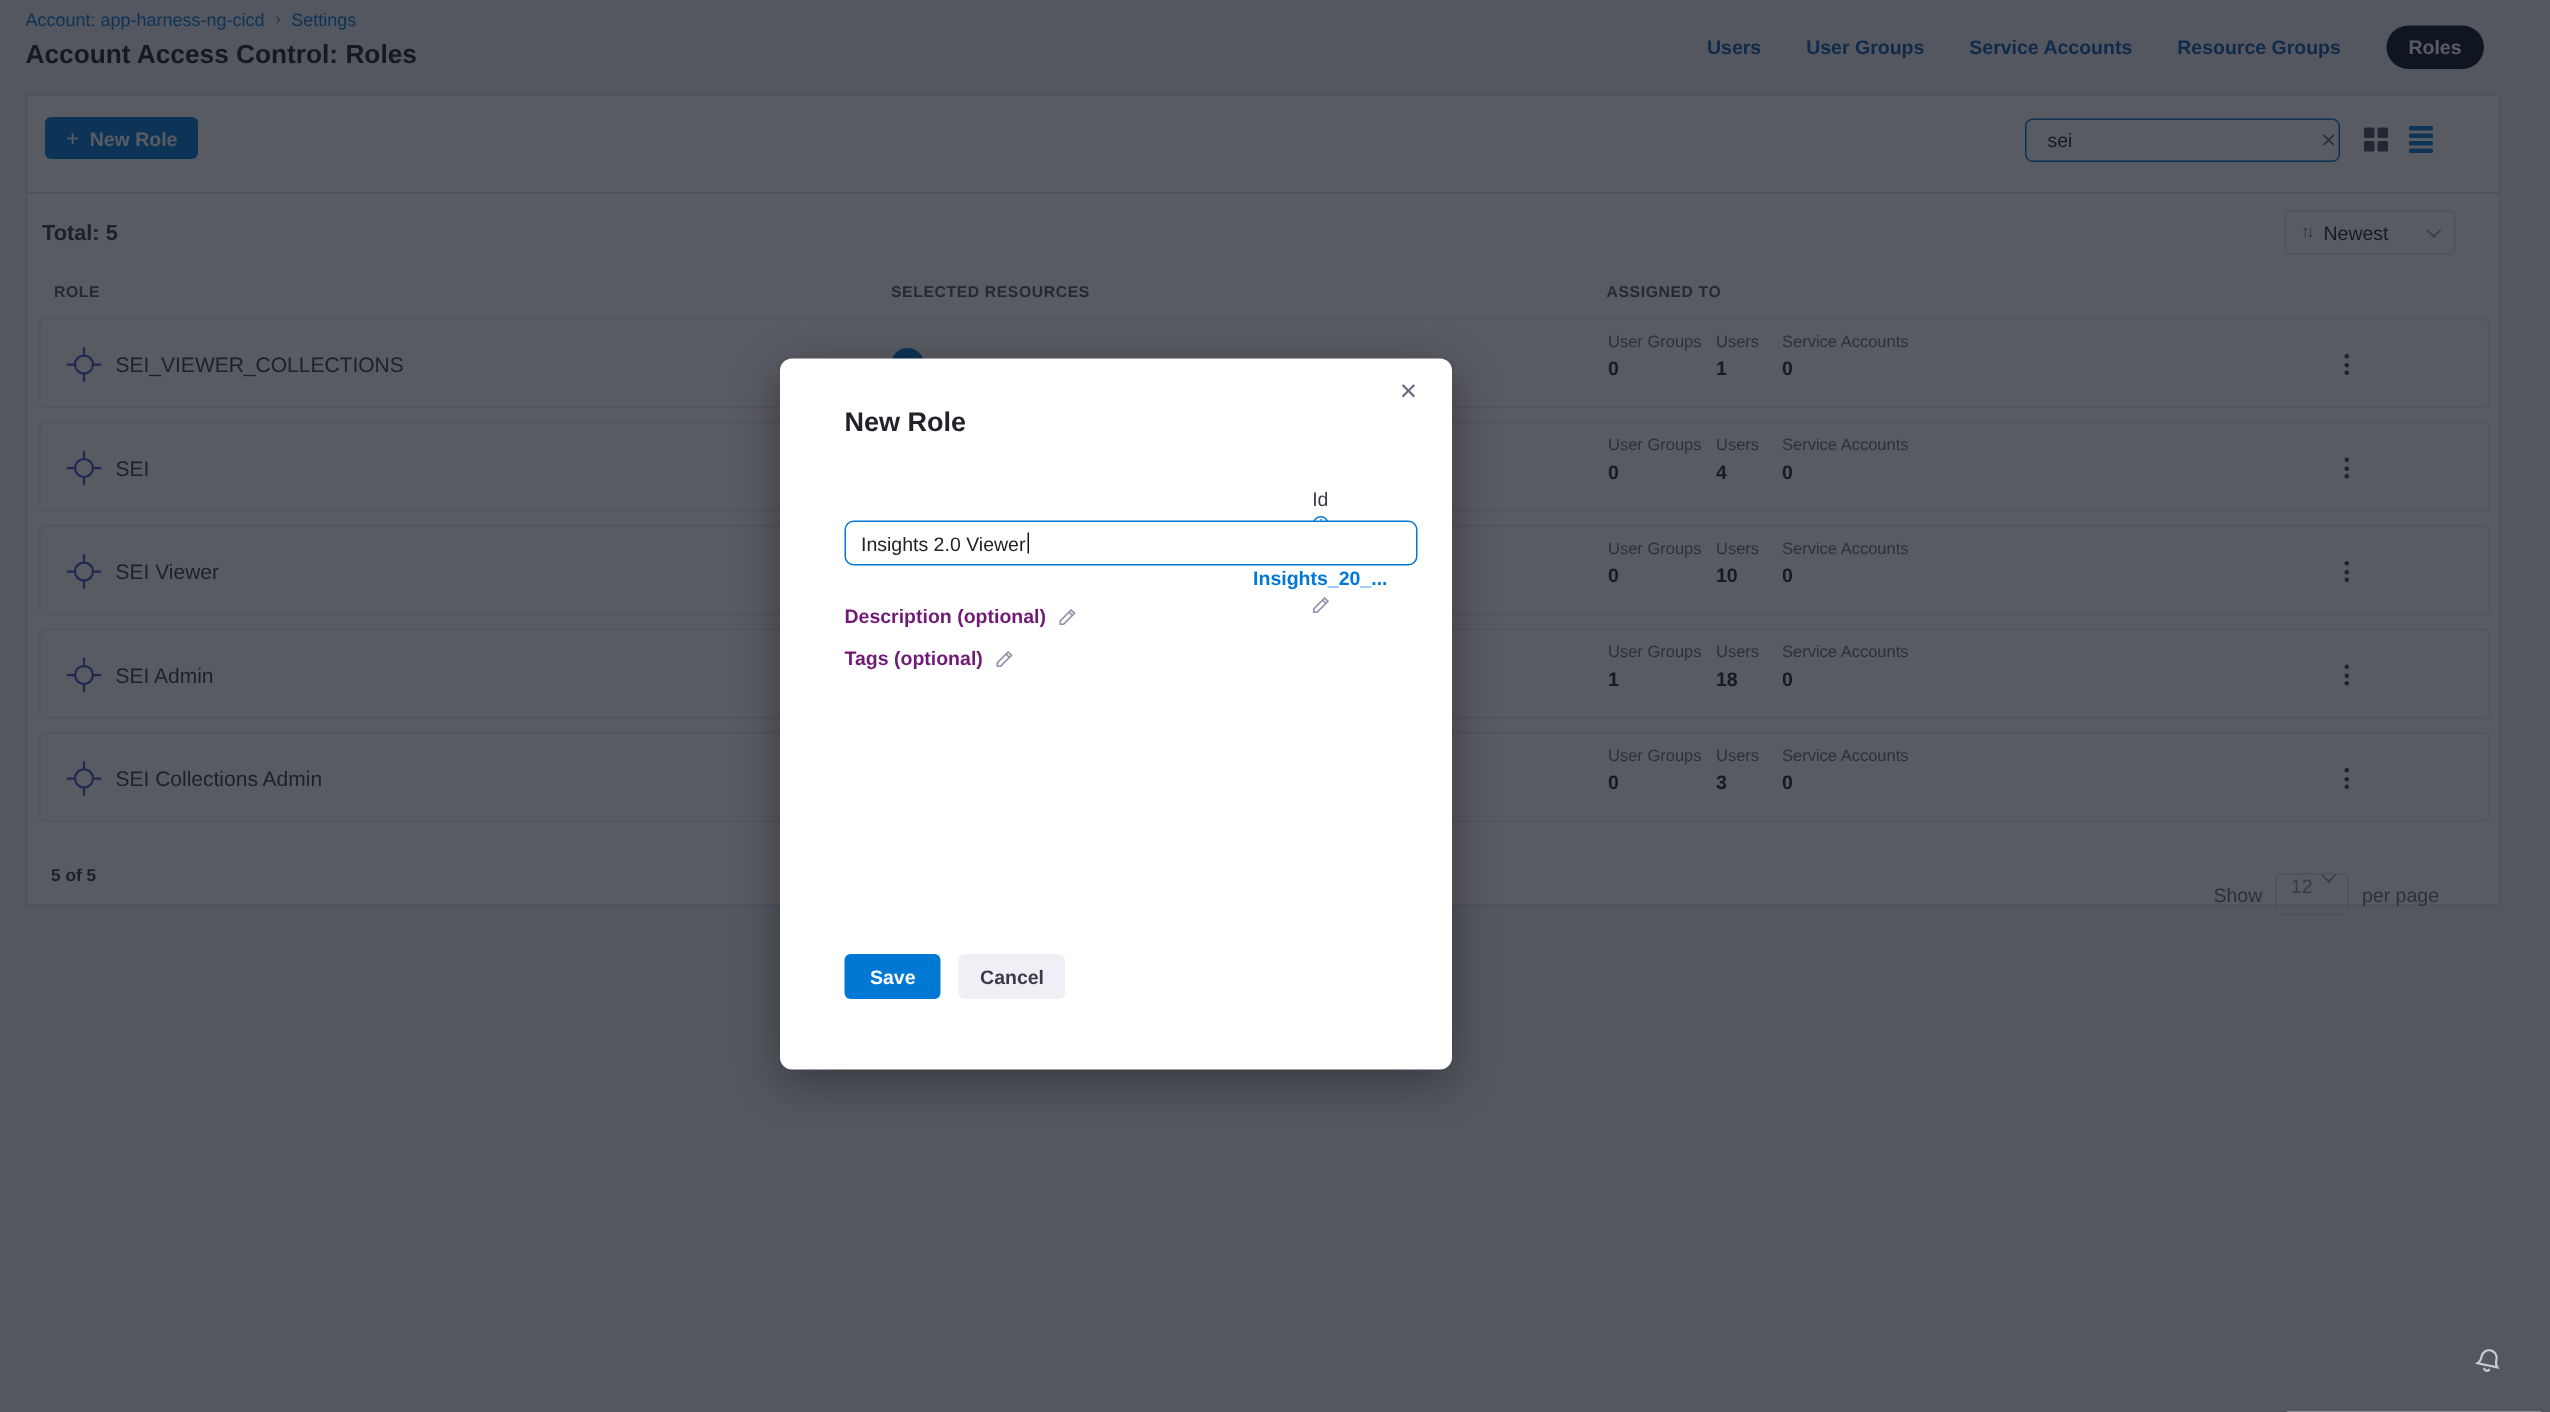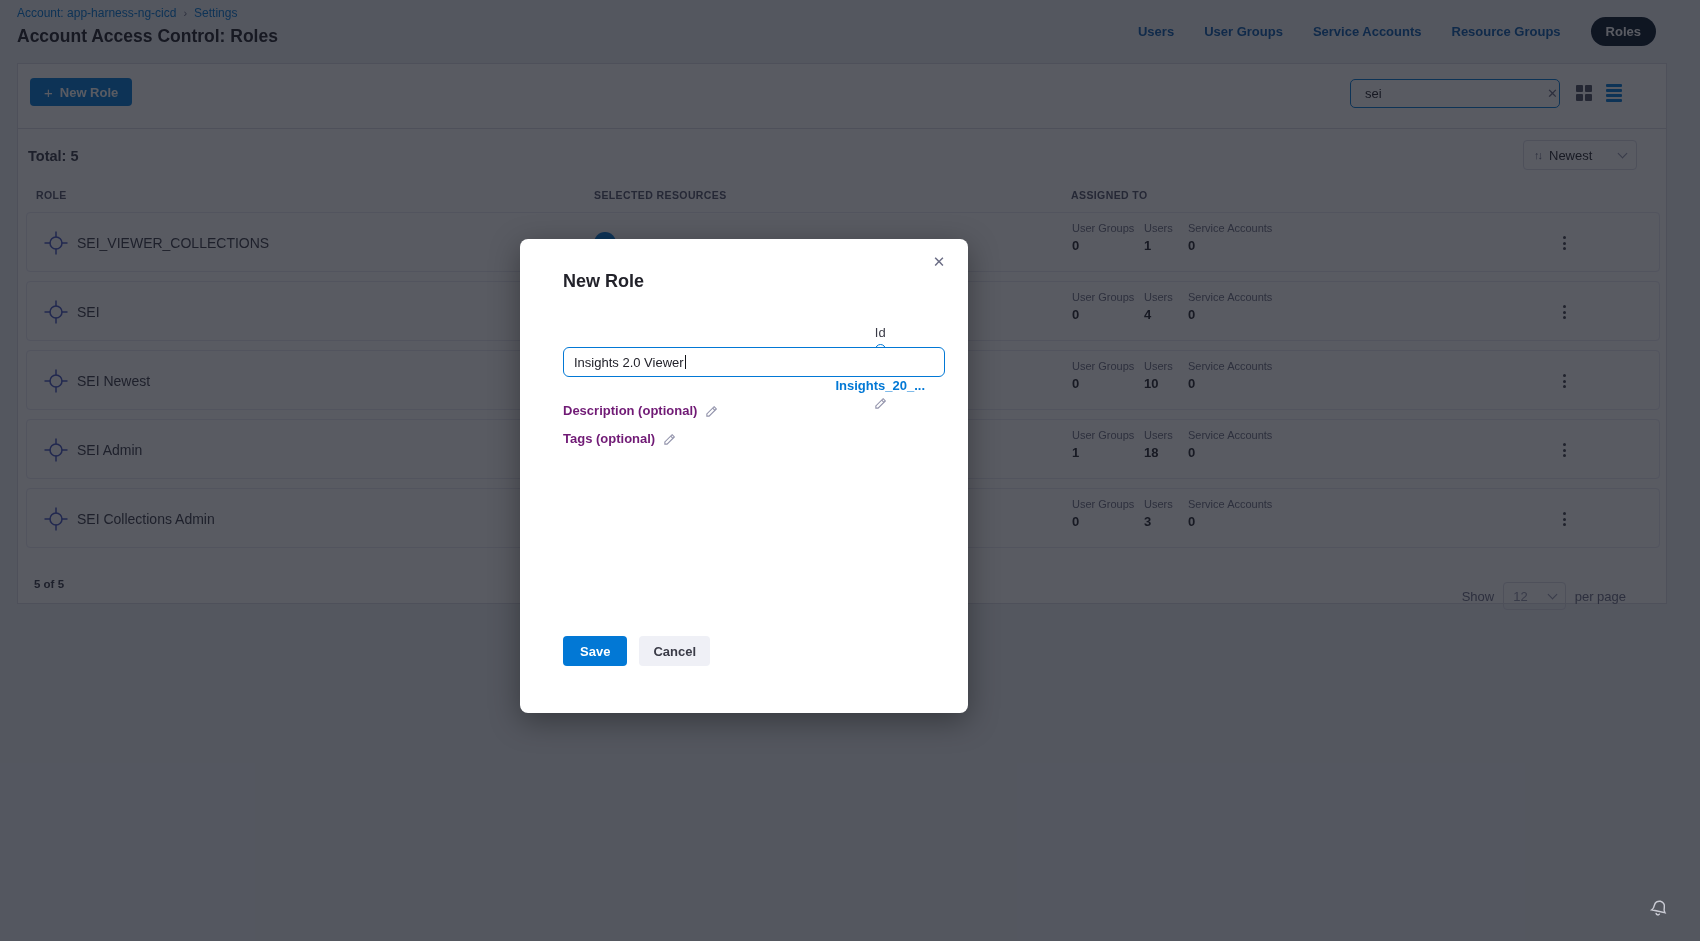--- a/index.html
+++ b/index.html
@@ -50,21 +50,21 @@
   .role-name { position:absolute; left:50px; top:22px; font-size:14px; color:#3a3b47; }
   .res-badge { position:absolute; left:567px; top:19px; width:22px; height:22px; border-radius:50%; background:#0278D5; }
   .assign-col { position:absolute; top:9px; }
   .assign-col .lbl { font-size:11px; color:#6d6f83; }
   .assign-col .val { font-size:13px; font-weight:700; color:#25262e; margin-top:4px; }
   .kebab { position:absolute; left:1528px; top:18px; width:18px; height:24px; display:flex; flex-direction:column; align-items:center; justify-content:center; gap:2.5px; cursor:pointer; }
   .kebab i { width:3px; height:3px; border-radius:50%; background:#41424e; }
 
   .footer-count { position:absolute; left:16px; top:514px; font-size:11.5px; font-weight:700; color:#383946; }
   .page-size { position:absolute; top:518px; right:40px; display:flex; align-items:center; gap:9px; font-size:13px; color:#6b6d85; }
-  .size-select { border:1px solid #d9dae5; border-radius:4px; height:28px; display:flex; align-items:center; gap:21px; padding:0 9px; color:#9293ab; font-size:13px; cursor:pointer; }
+  .size-select { border:1px solid #d9dae5; border-radius:4px; height:28px; display:flex; align-items:flex-start; gap:7px; padding:0 9px; color:#9293ab; font-size:13px; cursor:pointer; }
 
   
   .overlay { position:absolute; inset:0; background:rgba(19,22,32,0.7); z-index:10; }
 
   .modal { position:absolute; left:520px; top:239px; width:448px; height:474px; background:#fff; border-radius:8px; box-shadow:0 8px 30px rgba(0,0,0,.35); z-index:20; }
   .modal-close { position:absolute; top:14px; right:20px; width:18px; height:18px; cursor:pointer; color:#6b6d85; font-size:15px; line-height:18px; text-align:center; }
   .modal-title { position:absolute; left:43px; top:32px; font-size:18px; font-weight:700; color:#22222A; }
 
   .field-row { position:absolute; left:43px; top:86px; width:362px; display:flex; align-items:center; }
   .field-label { font-size:13px; color:#3a3b47; }
@@ -214,21 +214,21 @@
     <div class="role-row" style="top:286px">
       <span class="role-icon">
         <svg width="26" height="26" viewBox="0 0 26 26" fill="none" stroke="#4656c0" stroke-width="1.5">
             <circle cx="13" cy="13" r="6"></circle>
             <line x1="13" y1="1.5" x2="13" y2="7.5"></line>
             <line x1="13" y1="18.5" x2="13" y2="24.5"></line>
             <line x1="1.5" y1="13" x2="7.5" y2="13"></line>
             <line x1="18.5" y1="13" x2="24.5" y2="13"></line>
           </svg>
       </span>
-      <span class="role-name">SEI Newest</span>
+      <span class="role-name">SEI Viewer</span>
       <span class="res-badge"></span>
       <span class="assign-col" style="left:1045px">
           <div class="lbl">User Groups</div>
           <div class="val">0</div>
         </span>
       <span class="assign-col" style="left:1117px">
           <div class="lbl">Users</div>
           <div class="val">10</div>
         </span>
       <span class="assign-col" style="left:1161px">

